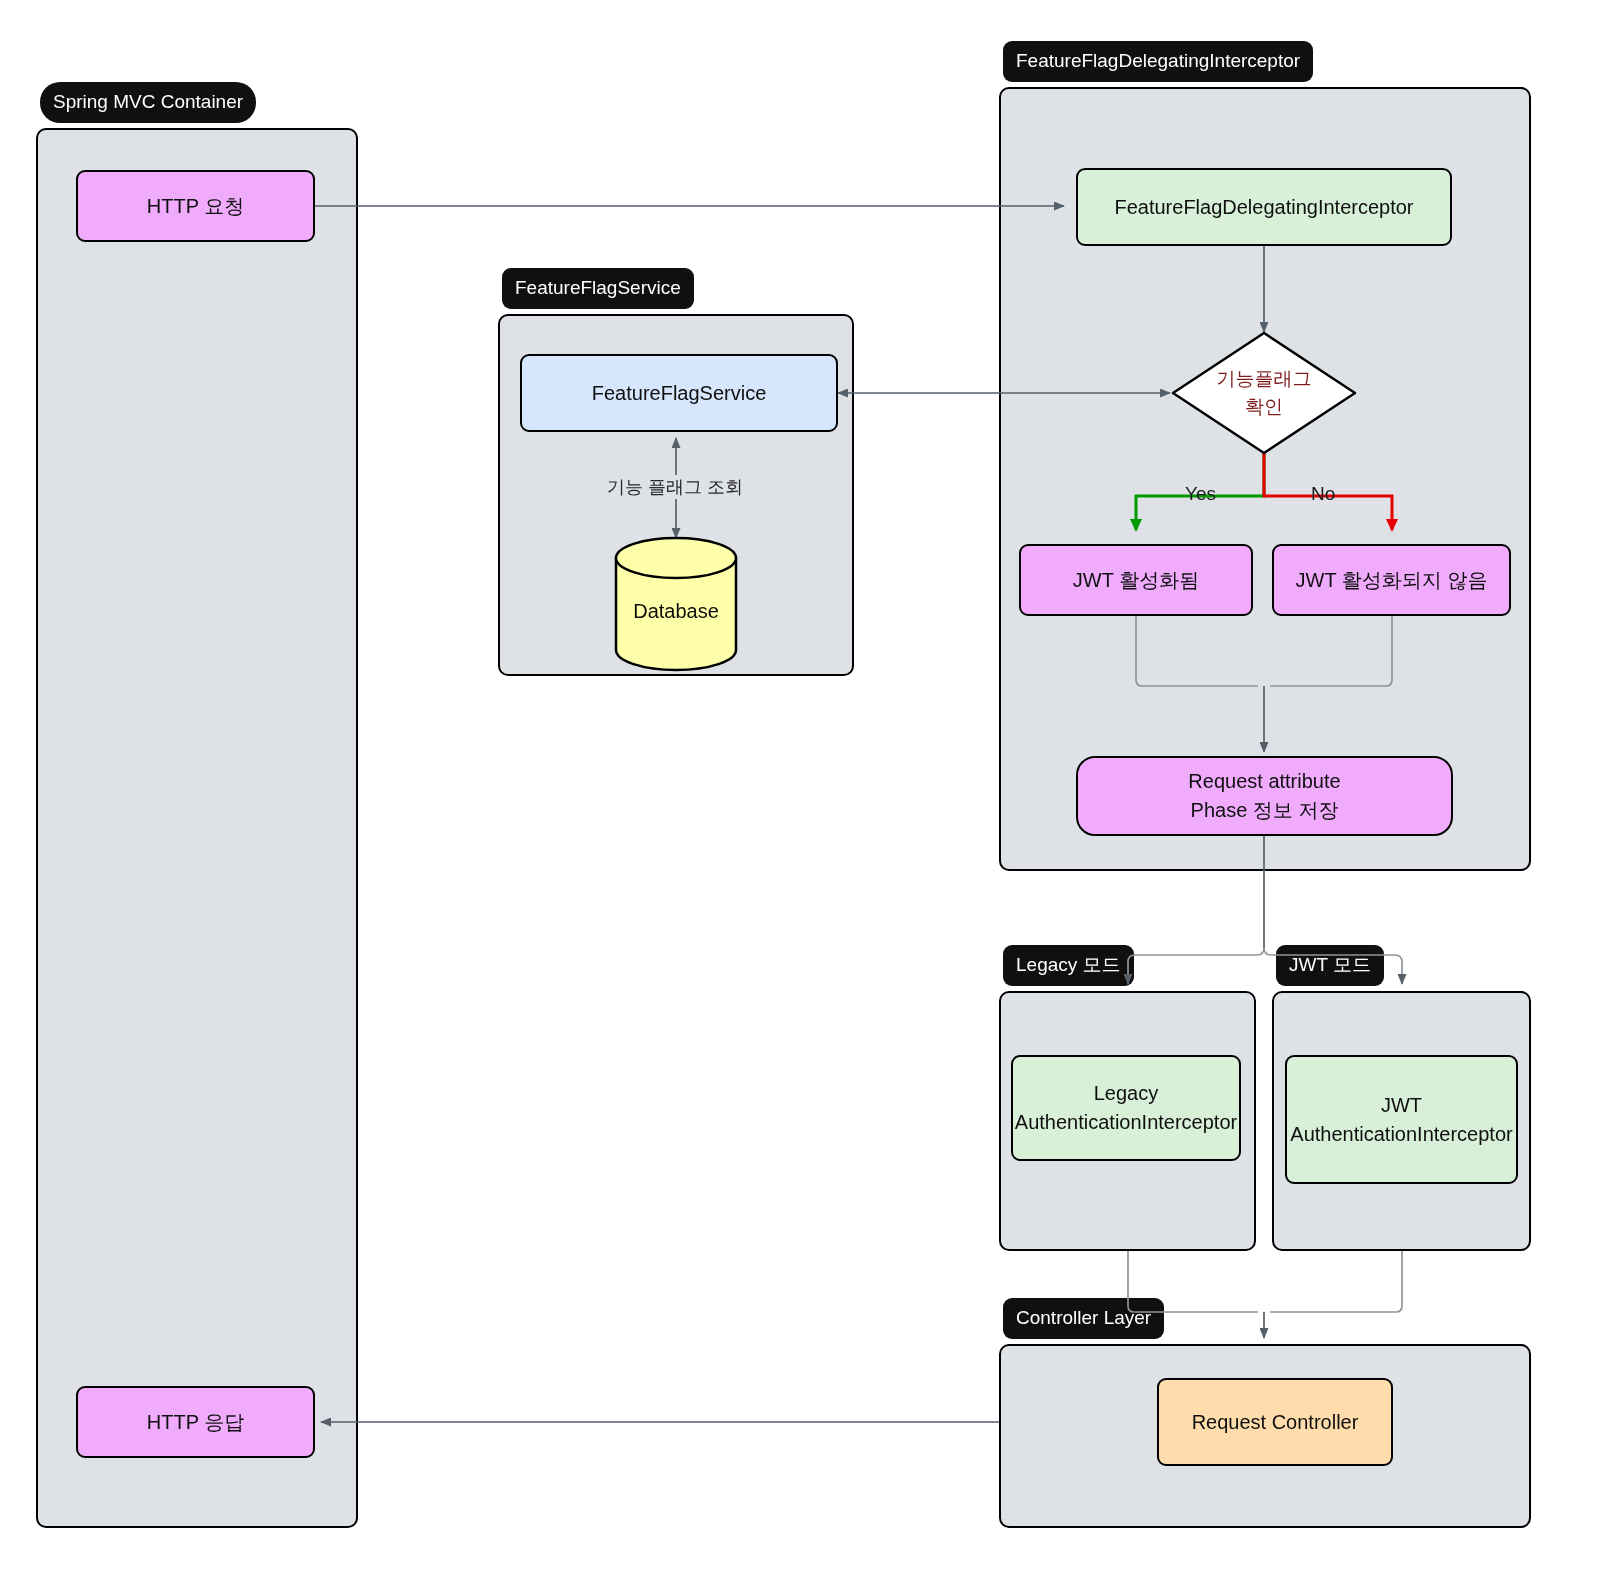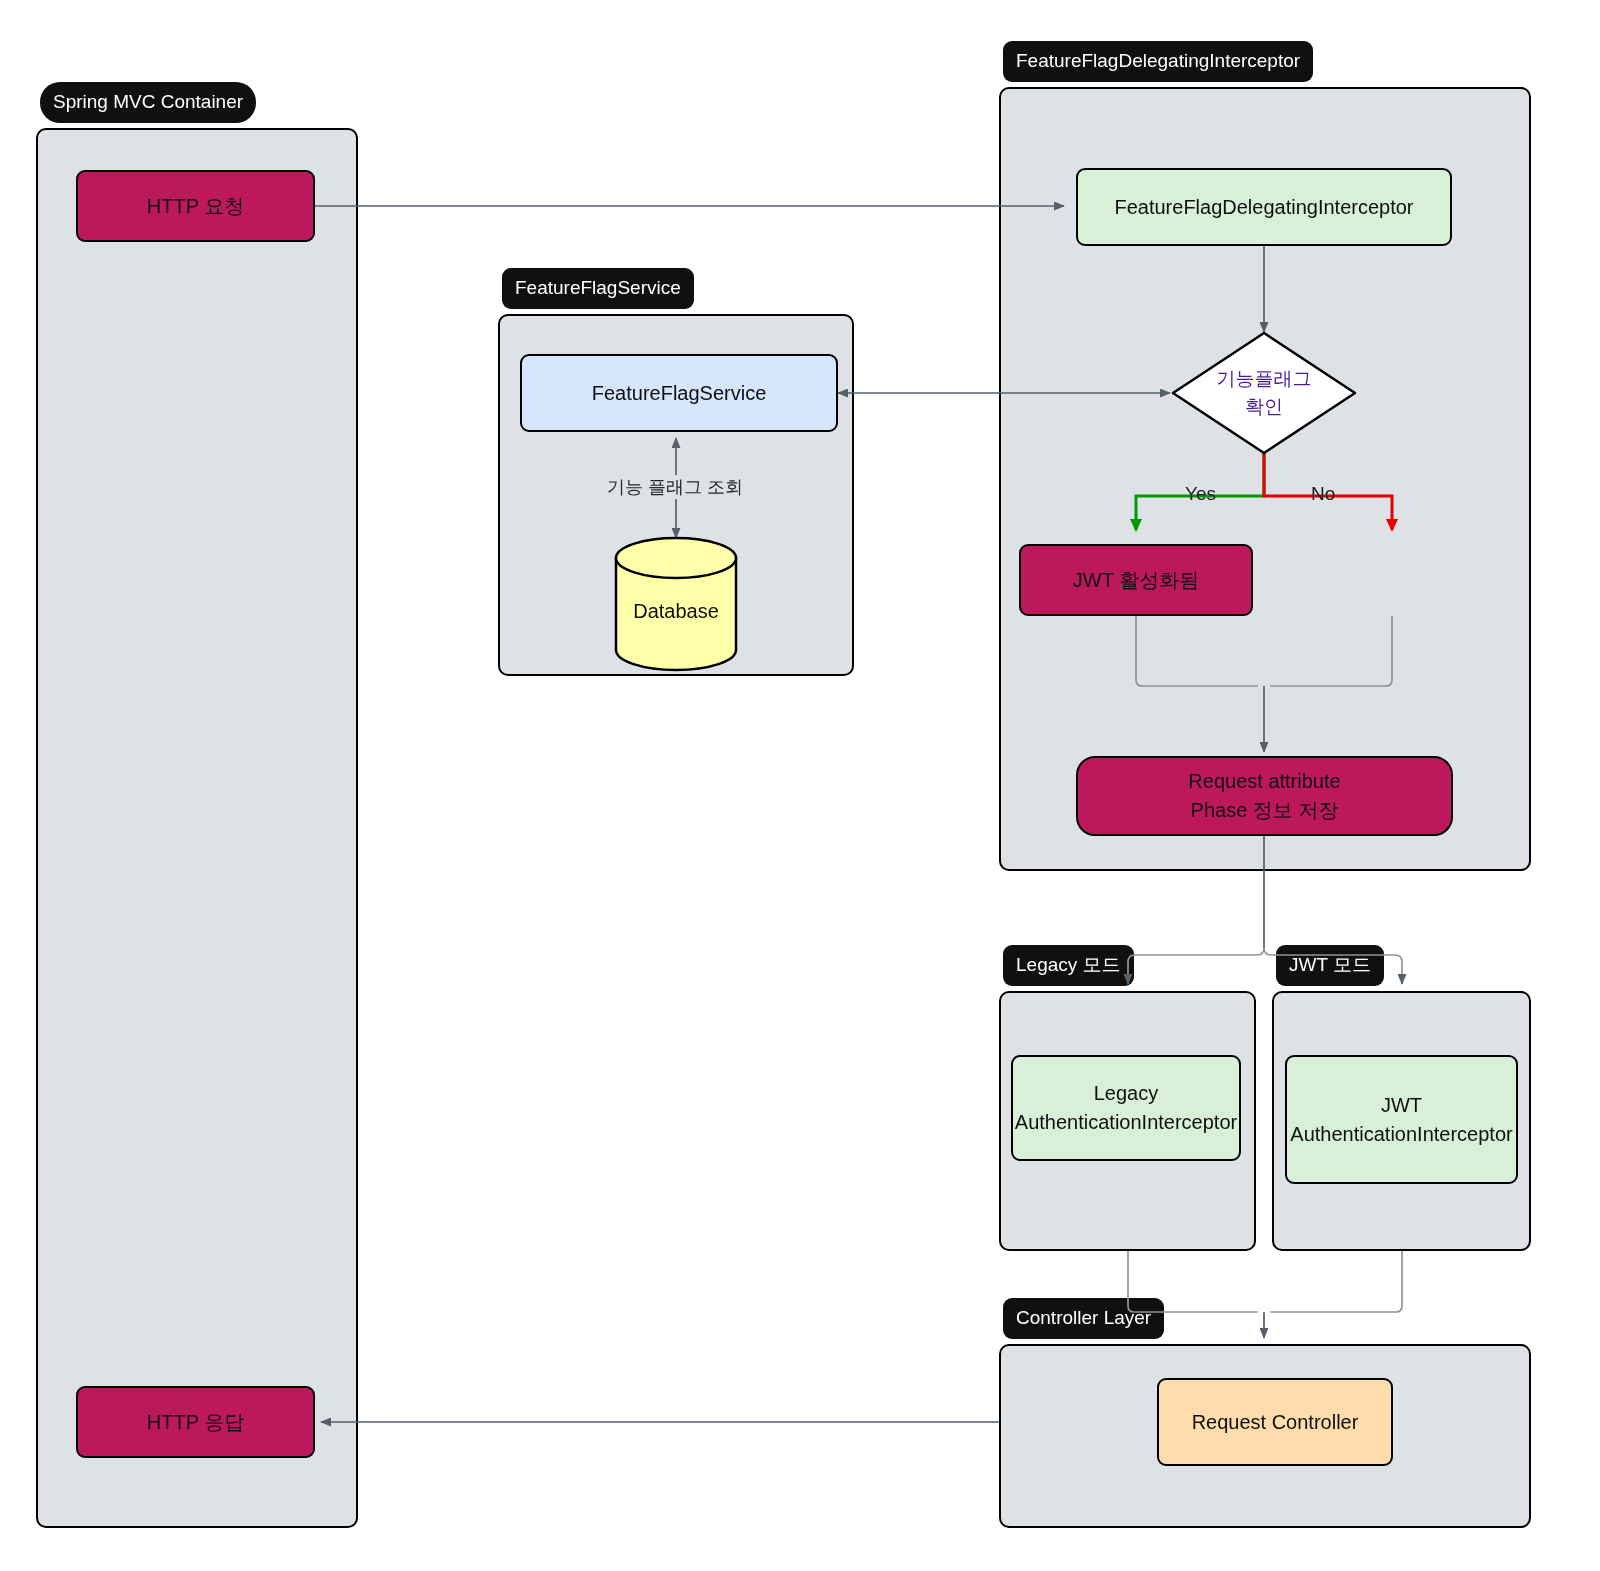--- a/index.html
+++ b/index.html
@@ -48,38 +48,38 @@
     box-sizing: border-box;
     border: 2.5px solid #000000;
     border-radius: 9px;
     display: flex;
     align-items: center;
     justify-content: center;
     text-align: center;
     font-size: 20px;
     color: #0f0f0f;
     line-height: 1.45;
-    background: #be185d;
+    background: #f0abfc;
   }
   .node.green  { background: #d8f0d8; }
   .node.blue   { background: #d6e6fc; }
   .node.orange { background: #ffdcab; }
   .node .lines { padding: 0 8px; }
   .diamond-wrap {
     position: absolute;
     display: flex;
     align-items: center;
     justify-content: center;
   }
   .diamond-label {
     position: relative;
     z-index: 2;
     text-align: center;
     font-size: 19px;
-    color: #4c1d95;
+    color: #7f1d1d;
     line-height: 1.5;
     pointer-events: none;
   }
   .db-label {
     position: absolute;
     width: 100%;
     text-align: center;
     font-size: 20px;
     color: #0f0f0f;
     pointer-events: none;
@@ -194,20 +194,23 @@
     <div class="diamond-label">
       <div>기능플래그</div>
       <div>확인</div>
     </div>
   </div>
 
   <div class="node" style="left:1019px; top:544px; width:234px; height:72px;">
     <span class="lines">JWT 활성화됨</span>
   </div>
 
+  <div class="node" style="left:1272px; top:544px; width:239px; height:72px;">
+    <span class="lines">JWT 활성화되지 않음</span>
+  </div>
 
   <div class="node" style="left:1076px; top:756px; width:377px; height:80px;border-radius:19px;">
     <span class="lines">
       <div>Request attribute</div>
       <div>Phase 정보 저장</div>
     </span>
   </div>
 
   <div class="node green" style="left:1011px; top:1055px; width:230px; height:106px;">
     <span class="lines">

